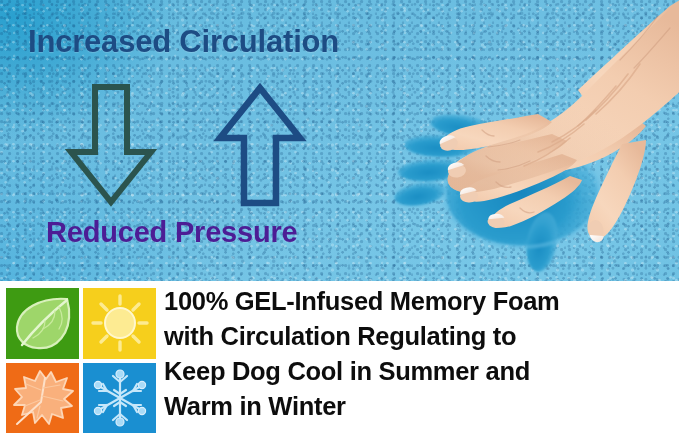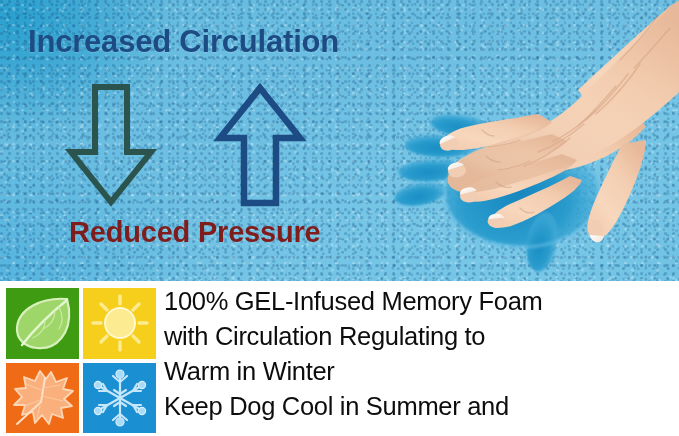--- a/index.html
+++ b/index.html
@@ -82,24 +82,23 @@
     text-shadow: 0 1px 1px rgba(255,255,255,.16);
     white-space: nowrap;
   }
   .sublabel {
     position: absolute;
     left: 46px;
     top: 216px;
     font-size: 29px;
     font-weight: bold;
     letter-spacing: -0.2px;
-    color: #7f1d1d;
+    color: #4c1d95;
     text-shadow: 0 1px 1px rgba(255,255,255,.14);
     white-space: nowrap;
-    margin-left: 23px;
   }
 
   
   .arrow-down { position: absolute; left: 64px;  top: 82px; }
   .arrow-up   { position: absolute; left: 213px; top: 82px; }
 
   
   .hand-wrap {
     position: absolute;
     left: 370px;
@@ -148,21 +147,21 @@
     overflow: hidden;
   }
   .tile svg { display: block; }
 
   .info-text {
     position: absolute;
     left: 164px;
     top: 3px;
     width: 512px;
     font-size: 25.5px;
-    font-weight: normal;
+    font-weight: bold;
     line-height: 35px;
     letter-spacing: -0.3px;
     color: #0d0d0d;
   }
   .info-text .line { white-space: nowrap; }
 </style>
 </head>
 <body>
 
 <div class="page">
@@ -403,18 +402,18 @@
             <circle cx="9" cy="43" r="3.6"></circle>
           </g>
         </svg>
       </div>
 
     </div>
 
     <div class="info-text">
       <div class="line">100% GEL-Infused Memory Foam</div>
       <div class="line">with Circulation Regulating to</div>
+      <div class="line">Keep Dog Cool in Summer and</div>
       <div class="line">Warm in Winter</div>
-      <div class="line">Keep Dog Cool in Summer and</div>
     </div>
 
   </div>
 </div>
 
 </body></html>

